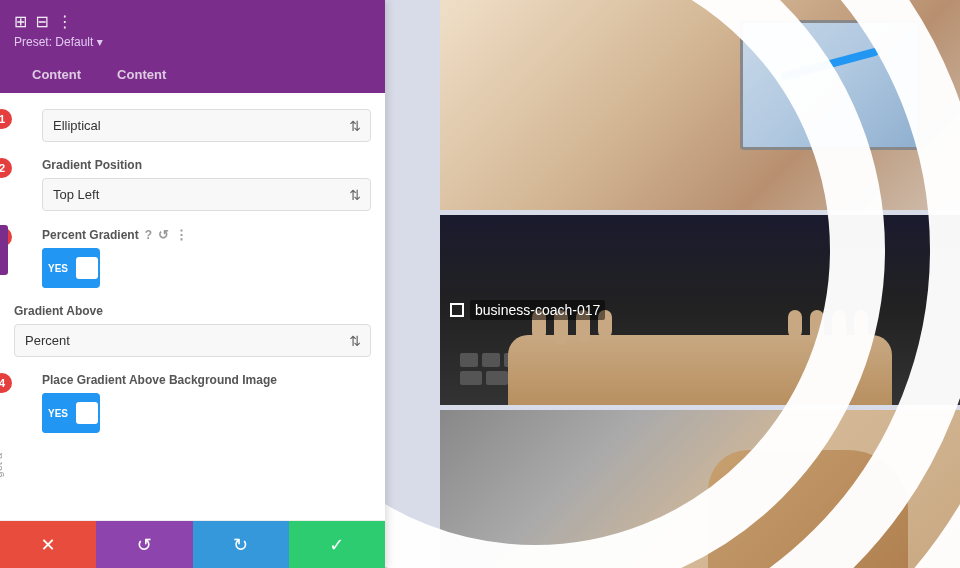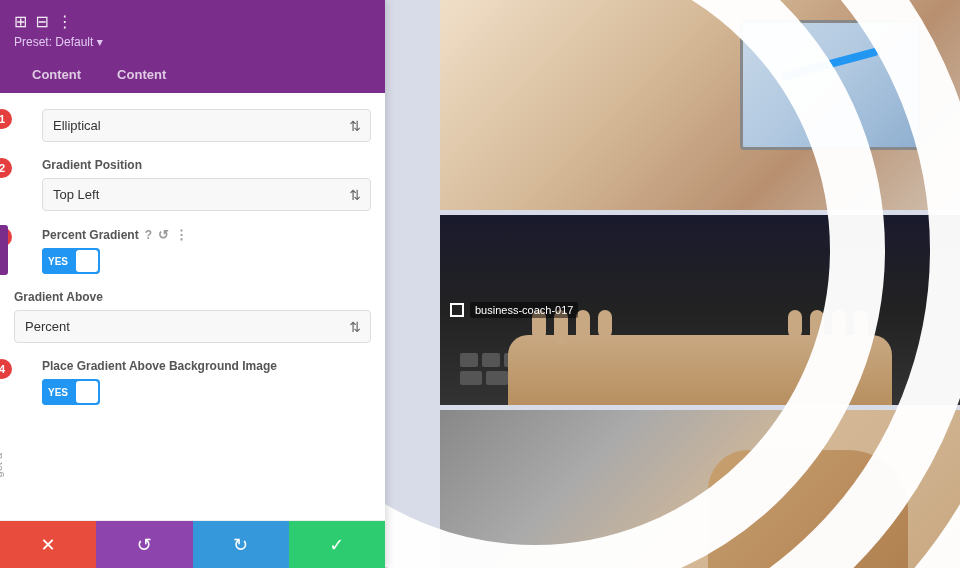--- a/index.html
+++ b/index.html
@@ -184,21 +184,21 @@
       gap: 0;
     }
 
     .toggle-switch {
       display: flex;
       align-items: center;
       background: #2196f3;
       border-radius: 4px;
       overflow: hidden;
       cursor: pointer;
-      height: 26px;
+      height: 40px;
     }
 
     .toggle-yes {
       background: #2196f3;
       color: #fff;
       font-size: 10px;
       font-weight: 700;
       padding: 0 6px;
       height: 100%;
       display: flex;
@@ -490,21 +490,21 @@
       <div style="position:absolute; bottom:60px; right:15%; display:flex; gap:8px;">
         <div style="width:14px;height:28px;background:#c8a882;border-radius:7px;"></div>
         <div style="width:14px;height:32px;background:#c8a882;border-radius:7px;"></div>
         <div style="width:14px;height:35px;background:#c8a882;border-radius:7px;"></div>
         <div style="width:14px;height:30px;background:#c8a882;border-radius:7px;"></div>
       </div>
     </div>
 
     <div style="position:absolute; left:10px; top:50%; transform:translateY(-50%); display:flex; align-items:center; gap:6px;">
       <div style="width:14px;height:14px;border:2px solid #fff; background:transparent;"></div>
-      <span style="background:rgba(0,0,0,0.5);color:#fff;font-size:11px;padding:2px 5px;border-radius:2px;">business-coach-017</span>
+      <span style="background:rgba(0,0,0,0.5);color:#fff;font-size:14px;padding:2px 5px;border-radius:2px;">business-coach-017</span>
     </div>
   </div>
 
   <div class="photo-bottom">
     <div style="position:absolute; inset:0; background: linear-gradient(135deg, #888 0%, #aaa 30%, #d4b896 60%, #c8a882 100%);"></div>
 
     <div style="position:absolute; bottom:0; right:10%; width:200px; height:120px; background: linear-gradient(135deg, #c8a070 0%, #b08050 100%); border-radius:40px 60px 0 0;"></div>
   </div>
 
   <div class="arc-container">

